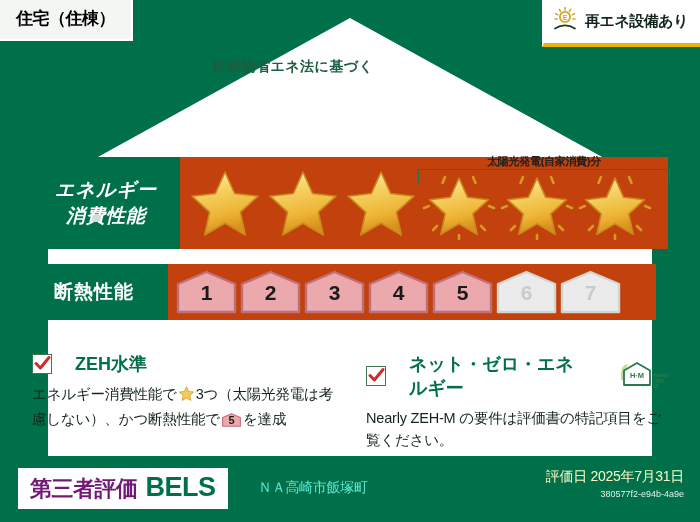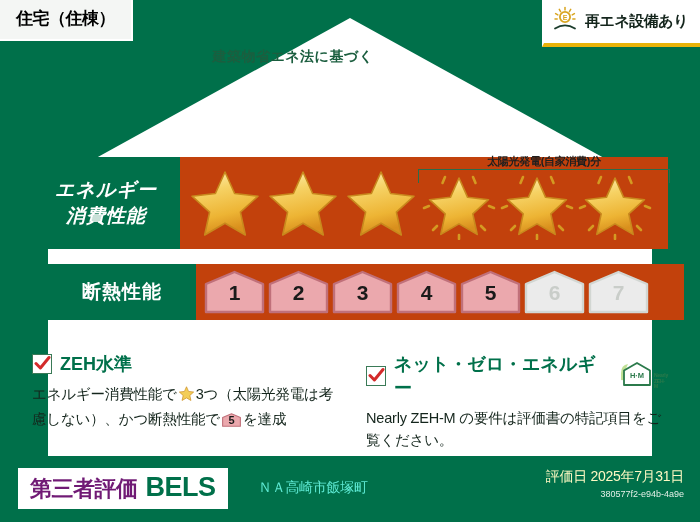--- a/index.html
+++ b/index.html
@@ -50,39 +50,39 @@
     border-bottom: 4px solid #eab308;
     z-index: 6;
   }
   .renew-badge .rb-label {
     font-size: 15px; font-weight: bold; color: #14251c;
     letter-spacing: -0.5px;
   }
 
   
   .title-wrap {
-    position: absolute; left: 0; top: 48px; width: 570px;
+    position: absolute; left: 0; top: 58px; width: 570px;
     text-align: center; z-index: 5; padding-left: 16px;
   }
   .title-sub {
     font-size: 14px; font-weight: bold; color: #1b5e3f;
     letter-spacing: 0.5px; line-height: 1.2;
   }
   .title-main {
     font-size: 27px; font-weight: bold; color: #00704a;
     letter-spacing: 0.5px; margin-top: 4px; line-height: 1.2;
   }
 
   
   .metric-row {
     position: absolute; display: flex; align-items: stretch;
     z-index: 5;
   }
   .metric-row.energy { left: 32px; top: 157px; width: 636px; height: 92px; }
-  .metric-row.insulation { left: 48px; top: 264px; width: 636px; height: 56px; }
+  .metric-row.insulation { left: 20px; top: 264px; width: 636px; height: 56px; }
 
   .metric-key {
     width: 148px; background: #00704a;
     display: flex; flex-direction: column;
     align-items: center; justify-content: center;
     color: #ffffff; font-weight: bold; letter-spacing: 1px;
     flex: 0 0 148px;
   }
   .metric-row.energy .metric-key { font-size: 19px; line-height: 1.35; font-style: italic; }
   .metric-row.insulation .metric-key { font-size: 19px; }
@@ -128,21 +128,21 @@
   .house-chip.off .hc-num { color: #c9cdc9; }
 
   
   .zeh-cols {
     position: absolute; left: 32px; top: 352px; width: 636px;
     display: flex; z-index: 5;
   }
   .zeh-col { width: 318px; padding-right: 14px; }
   .zeh-col.right { padding-left: 16px; padding-right: 0; }
 
-  .zeh-head { display: flex; align-items: center; gap: 8px; }
+  .zeh-head { display: flex; align-items: center; gap: 23px; }
   .check-box {
     width: 20px; height: 20px; border: 1.5px solid #3a7a57;
     background: #ffffff; position: relative; flex: 0 0 20px;
   }
   .check-box svg { position: absolute; left: 1px; top: 0px; }
   .zeh-title { font-size: 18px; font-weight: bold; color: #00704a; letter-spacing: 0px; }
 
   .zeh-body {
     margin-top: 7px; font-size: 14.5px; color: #14251c;
     line-height: 1.55; letter-spacing: -0.2px;

